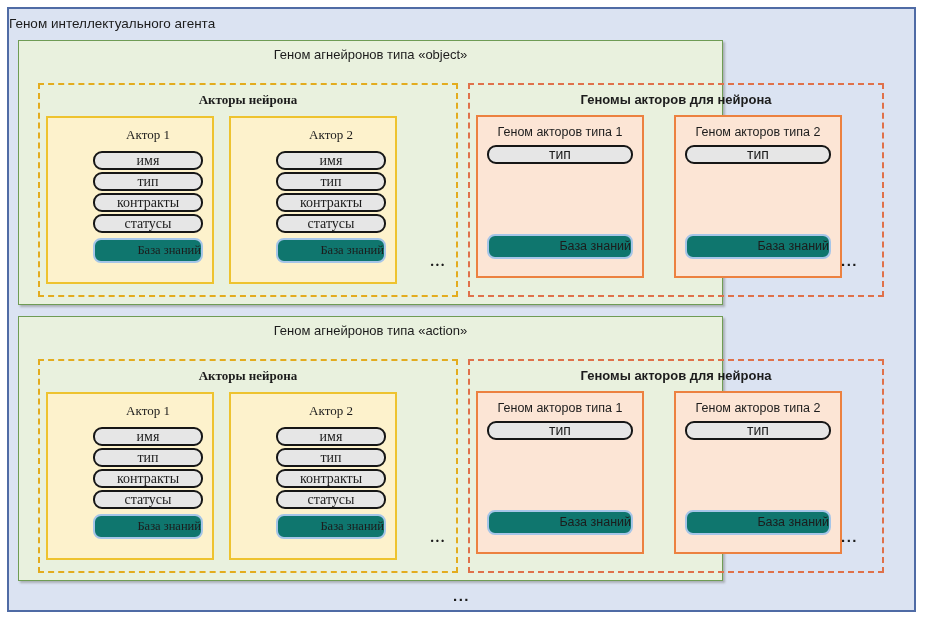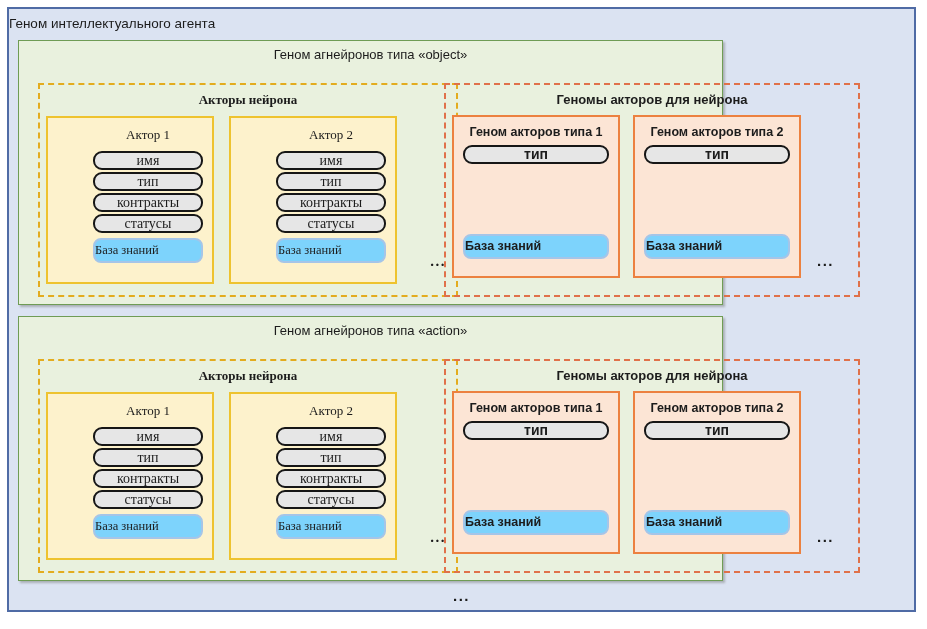--- a/index.html
+++ b/index.html
@@ -20,49 +20,49 @@
     background:#e9f1de; border:1px solid #6f9c55;
     box-shadow:2px 2px 2px rgba(110,115,110,.45);
   }
   .section.s0 { top:31px; }
   .section.s1 { top:307px; }
   .section-title { text-align:center; padding-top:6px; font-size:13px; }
 
   
   .group { position:absolute; top:42px; height:214px; border:2px dashed; }
   .group.actors  { left:19px;  width:420px; border-color:#e3ac1e;font-family:Liberation Serif, serif; }
-  .group.genomes { left:425px; width:416px; border-color:#e0714a; }
+  .group.genomes { left:449px; width:416px; border-color:#e0714a; }
   .group-title { text-align:center; font-weight:bold; font-size:13px; padding-top:7px; }
 
   .cards-row { display:flex; align-items:flex-start; padding:8px 0 0 6px; }
 
   
   .actor-card {
     width:168px; height:168px; margin-right:15px;
     background:#fdf2cc; border:2px solid #eec32f;padding-left:36px;
   }
   .card-title { text-align:center; font-size:13px; padding:9px 0 8px; }
 
   .fields { padding:0 9px; }
   .field {
     height:19px; line-height:15px; margin-bottom:2px;
     text-align:center; font-size:14px;
     background:#e6e6e6; border:2px solid #161616; border-radius:9px;
   }
   .kb {
     margin:5px 9px 0; height:25px; line-height:21px;
-    text-align:left; font-size:12.5px;
-    background:#7dd3fc; border:2px solid #a5c5e8; border-radius:8px;
+    text-align:right; font-size:12.5px;
+    background:#0f766e; border:2px solid #a5c5e8; border-radius:8px;
   }
 
   
   .genome-card {
-    width:168px; height:163px; margin-right:13px;
+    width:168px; height:163px; margin-right:30px;
     background:#fce5d5; border:2px solid #ec8140;
-    display:flex; flex-direction:column;font-weight:bold;
+    display:flex; flex-direction:column;
   }
   .genome-card .card-title { font-size:12.5px; padding:8px 0 6px; }
   .genome-card .spacer { flex:1; }
   .genome-card .kb { margin-bottom:17px; }
 
   .ellipsis { position:absolute; font-weight:bold; font-size:15px; letter-spacing:1.5px; }
   .group.actors  .ellipsis { right:10px; bottom:25px; }
   .group.genomes .ellipsis { right:24px; bottom:26px; }
   .outer-ellipsis {
     position:absolute; left:0; right:0; bottom:6px;

